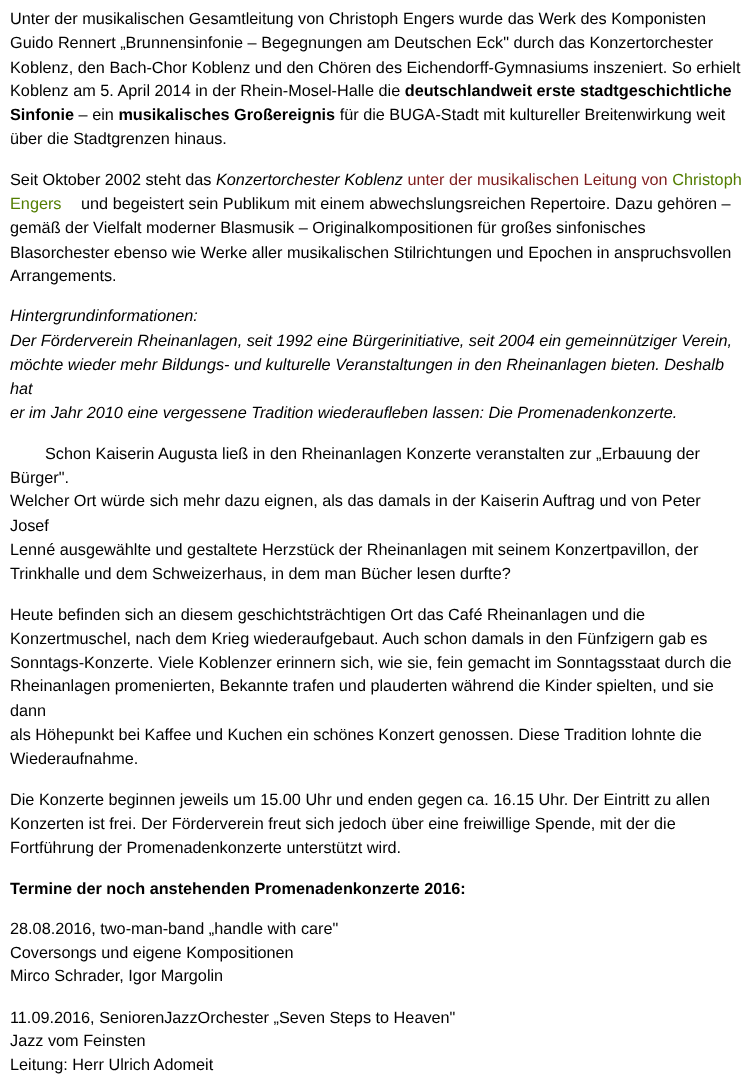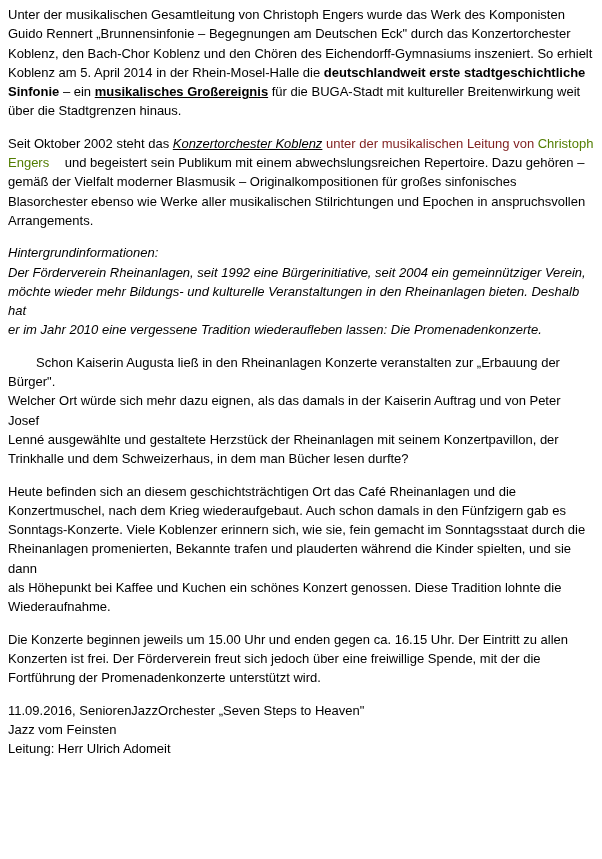--- a/index.html
+++ b/index.html
@@ -14,32 +14,32 @@
   p.para {
     margin: 13px 0;
     font-size: 13px;
     line-height: 19.3px;
     color: #000000;
     white-space: pre-line; 
     max-width: 586px;
   }
   main p.para:first-child { margin-top: 0; }
   .bold { font-weight: 700; }
-  .italic { font-style: italic; text-decoration: underline; }
+  .italic { font-style: italic; }
   a.link { text-decoration: none; cursor: pointer; }
 </style>
 </head>
 <body style="background: rgb(255, 255, 255);">
 
 <main>
     <p class="para"><span style="color: rgb(0, 0, 0); text-align: right;">Unter der musikalischen Gesamtleitung von Christoph Engers wurde das Werk des Komponisten
 Guido Rennert „Brunnensinfonie – Begegnungen am Deutschen Eck" durch das Konzertorchester
 Koblenz, den Bach-Chor Koblenz und den Chören des Eichendorff-Gymnasiums inszeniert. So erhielt
 Koblenz am 5. April 2014 in der Rhein-Mosel-Halle die </span><span class="bold" style="color: rgb(0, 0, 0);">deutschlandweit erste stadtgeschichtliche
-Sinfonie</span><span style="color: rgb(0, 0, 0);"> – ein </span><span class="bold" style="color: rgb(0, 0, 0); text-decoration: underline;">musikalisches Großereignis</span><span style="color: rgb(0, 0, 0);"> für die BUGA-Stadt mit kultureller Breitenwirkung weit
+Sinfonie</span><span style="color: rgb(0, 0, 0);"> – ein </span><span class="bold" style="color: rgb(0, 0, 0);">musikalisches Großereignis</span><span style="color: rgb(0, 0, 0);"> für die BUGA-Stadt mit kultureller Breitenwirkung weit
 über die Stadtgrenzen hinaus.</span></p>
     <p class="para"><span style="color: rgb(0, 0, 0);">Seit Oktober 2002 steht das </span><span class="italic" style="color: rgb(0, 0, 0);">Konzertorchester Koblenz</span><span style="color: #7f1d1d;"> unter der musikalischen Leitung von </span><a class="link" href="#" style="color: rgb(82, 125, 0);">Christoph
 Engers</a><span style="color: rgb(0, 0, 0); margin-left: 12px;"> und begeistert sein Publikum mit einem abwechslungsreichen Repertoire. Dazu gehören –
 gemäß der Vielfalt moderner Blasmusik – Originalkompositionen für großes sinfonisches
 Blasorchester ebenso wie Werke aller musikalischen Stilrichtungen und Epochen in anspruchsvollen
 Arrangements.</span></p>
     <p class="para"><span style="color: rgb(0, 0, 0); font-style: italic;">Hintergrundinformationen:
 Der Förderverein Rheinanlagen, seit 1992 eine Bürgerinitiative, seit 2004 ein gemeinnütziger Verein,
 möchte wieder mehr Bildungs- und kulturelle Veranstaltungen in den Rheinanlagen bieten. Deshalb hat
 er im Jahr 2010 eine vergessene Tradition wiederaufleben lassen: Die Promenadenkonzerte.</span></p>
@@ -49,16 +49,20 @@
 Trinkhalle und dem Schweizerhaus, in dem man Bücher lesen durfte?</span></p>
     <p class="para"><span style="color: rgb(0, 0, 0);">Heute befinden sich an diesem geschichtsträchtigen Ort das Café Rheinanlagen und die
 Konzertmuschel, nach dem Krieg wiederaufgebaut. Auch schon damals in den Fünfzigern gab es
 Sonntags-Konzerte. Viele Koblenzer erinnern sich, wie sie, fein gemacht im Sonntagsstaat durch die
 Rheinanlagen promenierten, Bekannte trafen und plauderten während die Kinder spielten, und sie dann
 als Höhepunkt bei Kaffee und Kuchen ein schönes Konzert genossen. Diese Tradition lohnte die
 Wiederaufnahme.</span></p>
     <p class="para"><span style="color: rgb(0, 0, 0);">Die Konzerte beginnen jeweils um 15.00 Uhr und enden gegen ca. 16.15 Uhr. Der Eintritt zu allen
 Konzerten ist frei. Der Förderverein freut sich jedoch über eine freiwillige Spende, mit der die
 Fortführung der Promenadenkonzerte unterstützt wird.</span></p>
+    <p class="para bold"><span style="color: rgb(0, 0, 0);">Termine der noch anstehenden Promenadenkonzerte 2016:</span></p>
+    <p class="para"><span style="color: rgb(0, 0, 0);">28.08.2016, two-man-band „handle with care"
+Coversongs und eigene Kompositionen
+Mirco Schrader, Igor Margolin</span></p>
     <p class="para"><span style="color: rgb(0, 0, 0);">11.09.2016, SeniorenJazzOrchester „Seven Steps to Heaven"
 Jazz vom Feinsten
 Leitung: Herr Ulrich Adomeit</span></p>
   </main>
 
 </body></html>

